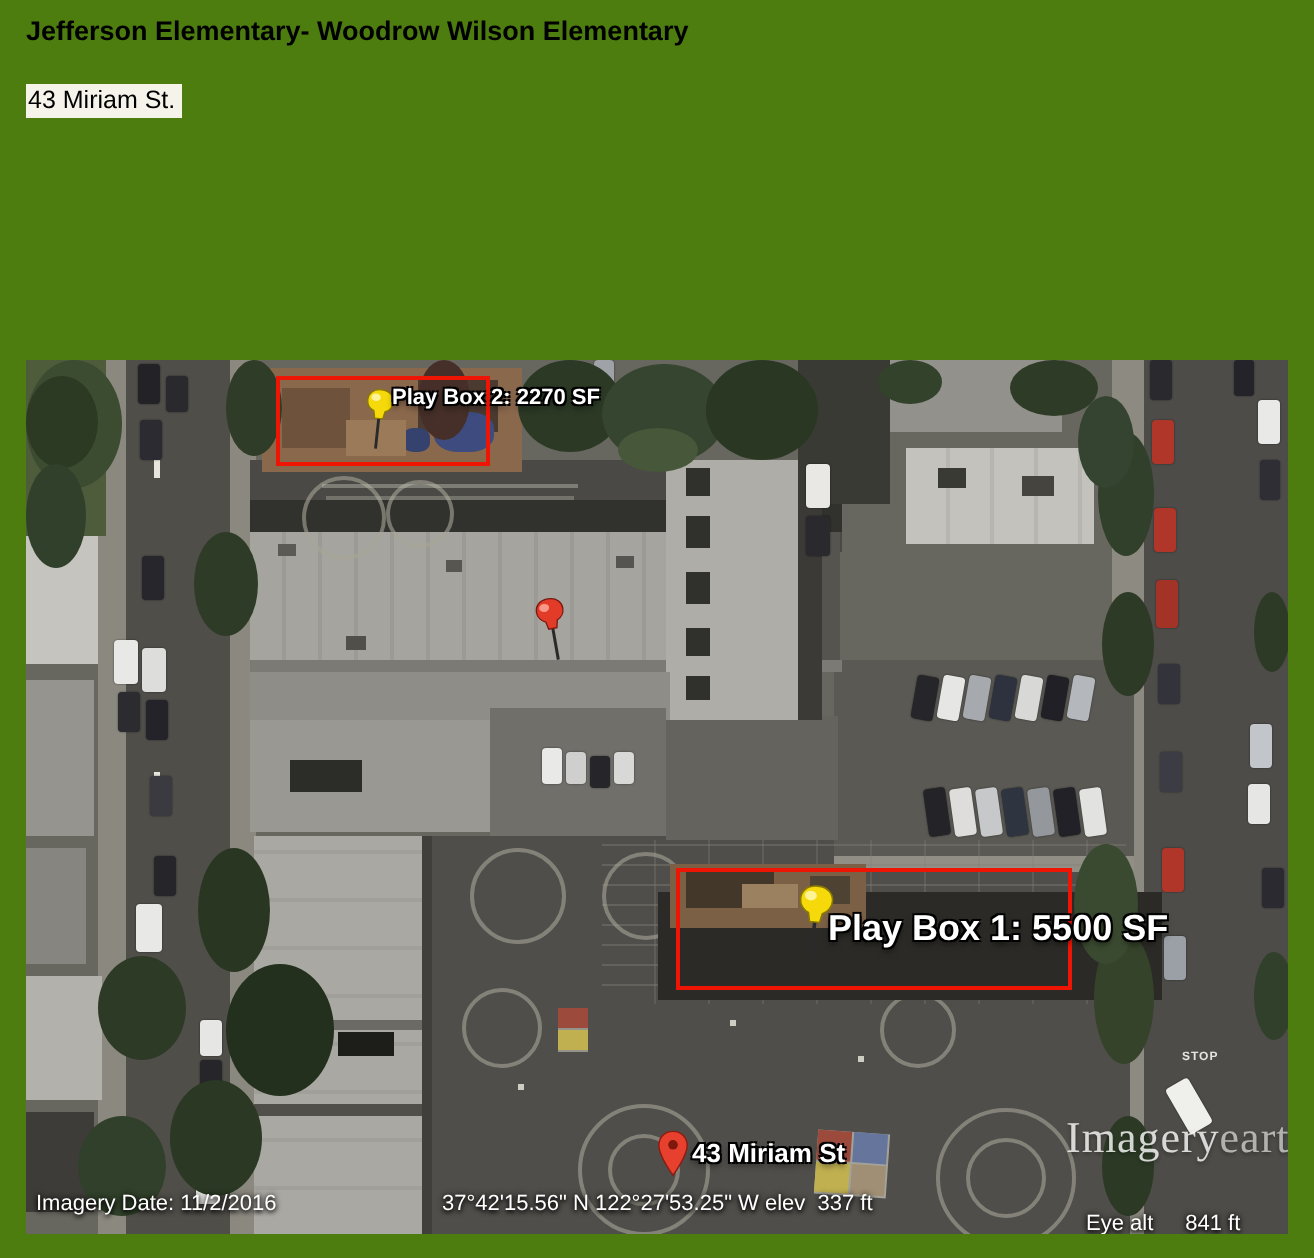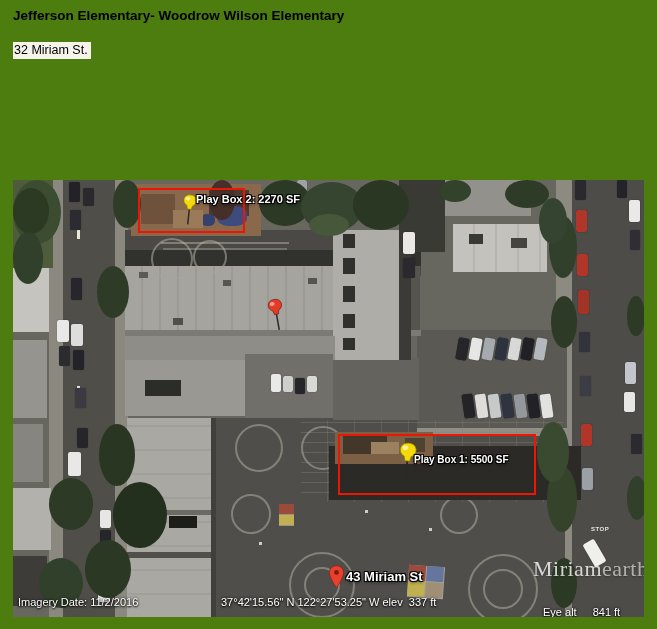--- a/index.html
+++ b/index.html
@@ -24,21 +24,21 @@
     color:rgba(255,255,255,.8);font-size:22px;letter-spacing:.5px;text-shadow:0 1px 2px rgba(0,0,0,.35);}
   .wm .earth{color:rgba(255,255,255,.6);}
   .stopmark{position:absolute;z-index:3;color:rgba(255,255,255,.85);font-size:6px;font-weight:bold;letter-spacing:.5px;}
 </style>
 </head>
 <body>
 
 <div class="page">
 
   <h1 class="title">Jefferson Elementary- Woodrow Wilson Elementary</h1>
-  <p class="line" style="top:43px;"><span class="hl">32 Miriam St.</span></p>
+  <p class="line" style="top:43px;"><span class="hl">43 Miriam St.</span></p>
 
   <div class="map">
 
     <i class="s" style="left:36px;top:0;width:14px;height:437px;background:#8b897f;"></i>
     <i class="s" style="left:50px;top:0;width:52px;height:437px;background:#4f4e49;"></i>
     <i class="s" style="left:102px;top:0;width:13px;height:437px;background:#8b897f;"></i>
     <i class="s" style="left:543px;top:0;width:16px;height:437px;background:#8d8b81;"></i>
     <i class="s" style="left:559px;top:0;width:72px;height:437px;background:#4d4c48;"></i>
     <i class="s" style="left:112px;top:50px;width:296px;height:46px;background:#4a4945;"></i>
     <i class="s" style="left:200px;top:238px;width:352px;height:199px;background:#4f4e4a;"></i>
@@ -227,23 +227,23 @@
           <line x1="12" y1="18" x2="12" y2="38" stroke="#2a2a2a" stroke-width="1.8"></line>
           <path d="M12 1 C6.5 1 4 4.5 4 8 C4 11 6 13.5 8.5 14.5 L9.5 19 L14.5 19 L15.5 14.5 C18 13.5 20 11 20 8 C20 4.5 17.5 1 12 1 Z" fill="#f5d90a" stroke="#8a7a00" stroke-width="0.8"></path>
           <ellipse cx="9" cy="6" rx="3" ry="2.4" fill="#fff7b0" opacity="0.85"></ellipse>
         </svg></span>
     <span class="pin" style="left:315px;top:384px;"><svg width="17" height="26" viewBox="0 0 24 34">
           <path d="M12 1 C6 1 2 5.4 2 11 C2 18.5 12 32 12 32 C12 32 22 18.5 22 11 C22 5.4 18 1 12 1 Z" fill="#e8402e" stroke="#8e1b10" stroke-width="1"></path>
           <circle cx="12" cy="10.5" r="3.4" fill="#7e170c"></circle>
         </svg></span>
 
     <span class="map-label" style="left:183px;top:13px;font-size:11px;">Play Box 2: 2270 SF</span>
-    <span class="map-label" style="left:401px;top:274px;font-size:10px;">Play Box 1: 5500 SF</span>
+    <span class="map-label" style="left:401px;top:274px;font-size:18px;">Play Box 1: 5500 SF</span>
     <span class="map-label" style="left:333px;top:389px;font-size:13px;">43 Miriam St</span>
 
-    <span class="wm"><span>Miriam</span><span class="earth">earth</span></span>
+    <span class="wm"><span>Imagery</span><span class="earth">earth</span></span>
 
     <span class="status" style="left:5px;top:416px;">Imagery Date: 11/2/2016</span>
     <span class="status" style="left:208px;top:416px;">37°42'15.56" N 122°27'53.25" W elev  337 ft</span>
     <span class="status eyealt" style="left:530px;top:416px;"><span>Eye alt</span><span>841 ft</span></span>
 
   </div>
 </div>
 
 </body></html>

